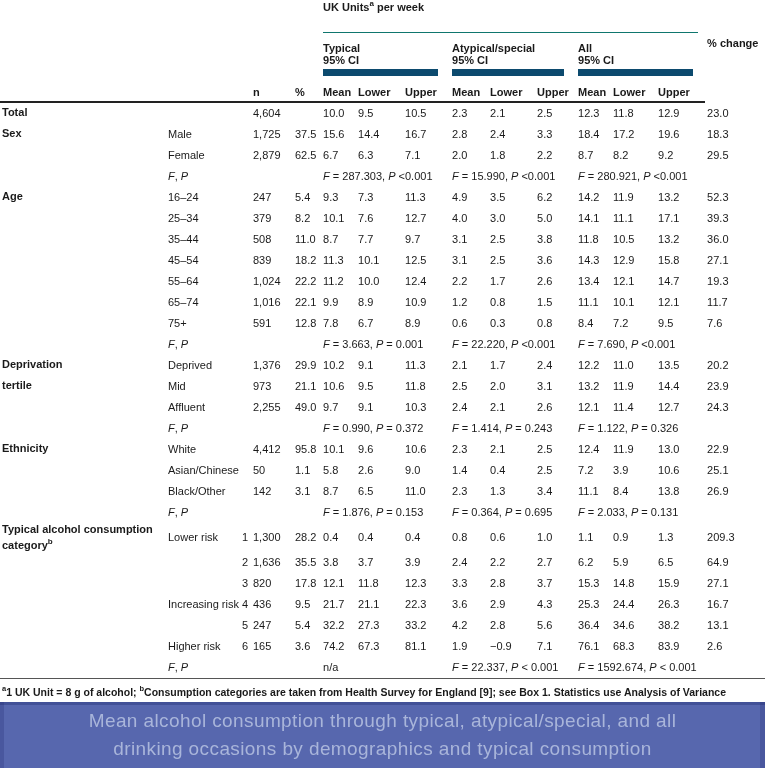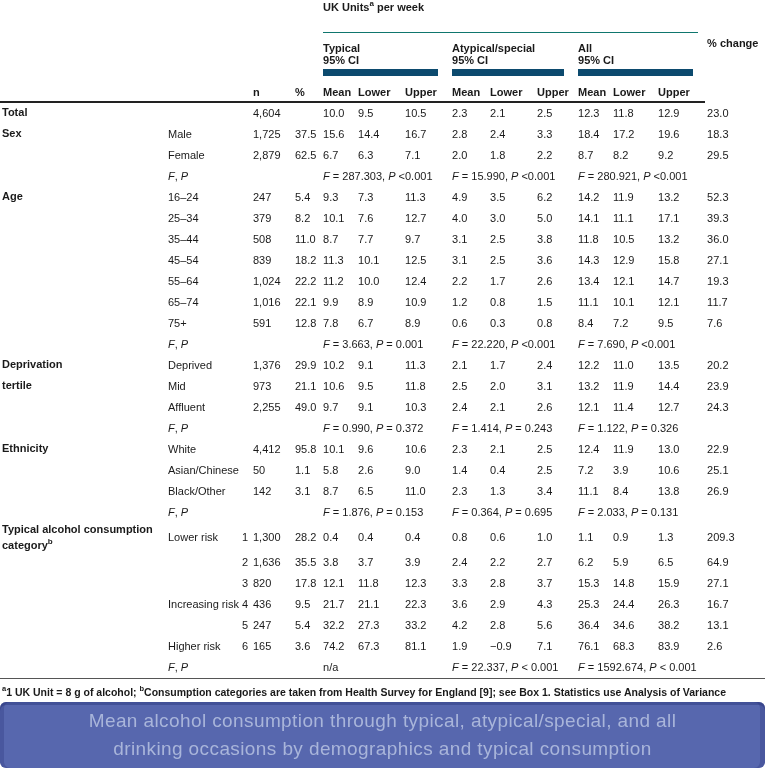--- a/index.html
+++ b/index.html
@@ -24,21 +24,20 @@
   td.gcell{font-weight:bold;white-space:normal;line-height:1.25;margin-left:19px;}
   td.statcell i{font-style:italic;}
   .footnote{
     padding:4px 2px 2px 2px;font-size:10.5px;font-weight:600;line-height:1.5;color:#1a1a1a;
   }
   .footnote sup{font-size:7.5px;}
   .caption-banner{
     position:absolute;left:0;bottom:0;width:765px;height:66px;
     display:flex;align-items:center;justify-content:center;
     box-shadow:inset 0 3px 0 rgba(30,40,110,0.35), inset 4px 0 0 rgba(30,40,110,0.25), inset -5px 0 0 rgba(30,40,110,0.25);
-    border-radius:6px;
   }
   .caption-text{
     text-align:center;font-size:19px;letter-spacing:0.4px;line-height:1.45;
     max-width:625px;font-weight:400;
   }
 </style>
 </head>
 <body>
 
 <div class="tbl-wrap">

